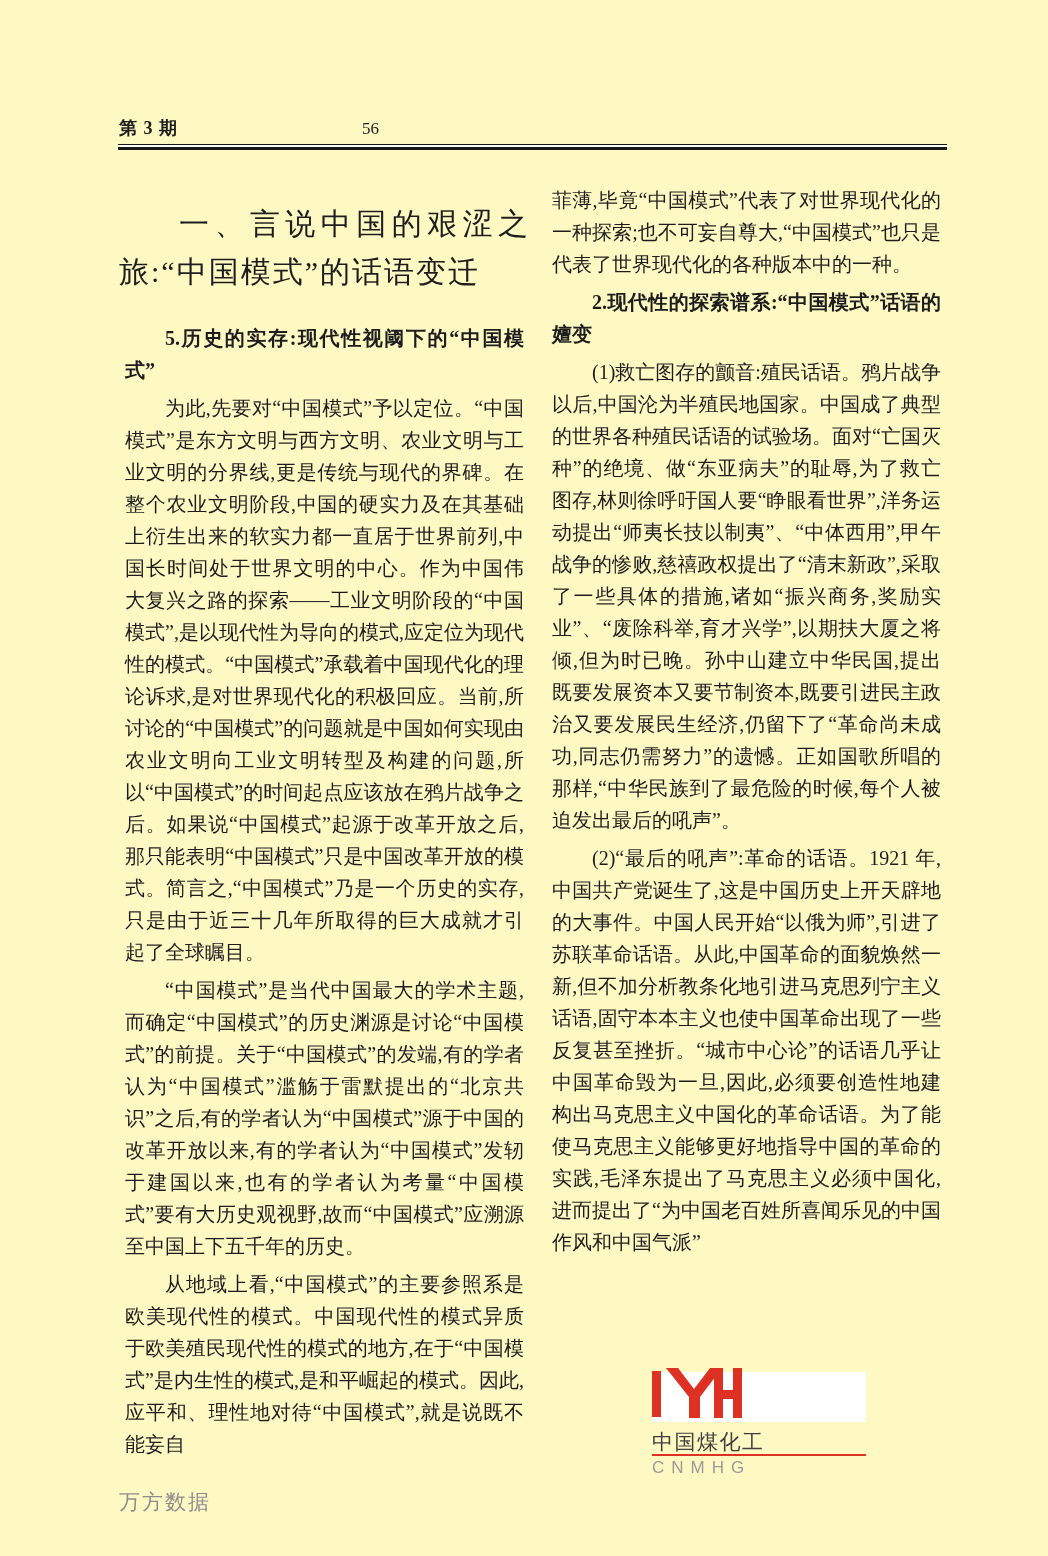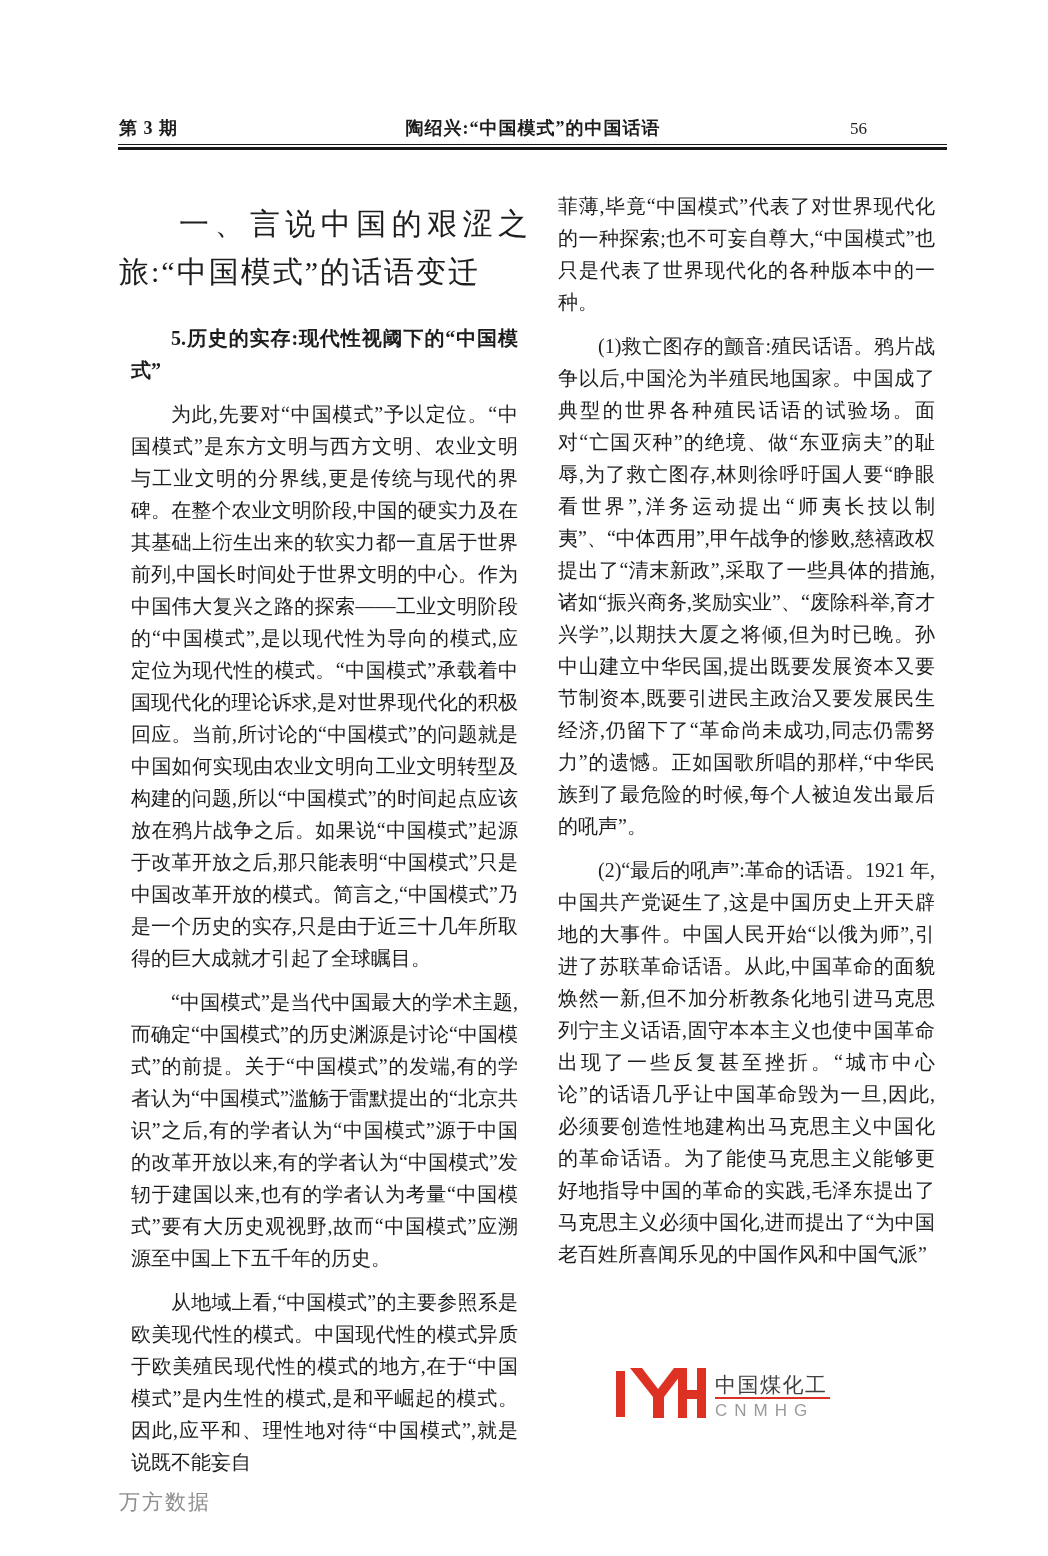--- a/index.html
+++ b/index.html
@@ -1,19 +1,19 @@
 <!DOCTYPE html>
 <html style="--wm-red: #dd3124; --wm-name: #3f3f3f; --wm-code: #9a9a9a;"><head>
 <meta charset="utf-8">
 <style>
   html,body{margin:0;padding:0;background:#e9e9e9;}
   .page{
     position:relative;
     width:1048px;height:1556px;
-    background:#ffffff;
+    background:#fef9c3;
     font-family:"Liberation Serif","DejaVu Serif",serif;
     color:#1d1d1d;
     margin:0 auto;
     overflow:hidden;
   }
   
   .header{
     position:absolute;left:119px;top:116px;width:828px;
     display:flex;align-items:baseline;
   }
@@ -29,32 +29,32 @@
     position:absolute;left:119px;top:178px;width:828px;height:1300px;
     display:flex;gap:16px;overflow:hidden;
   }
   .col{
     text-align:justify;
     font-size:20px;line-height:32px;
     word-break:break-all;
   }
   .col-left{width:411px;}
   .col-right{width:401px;}
-  p.blk{margin:12px;text-indent:2em;}
+  p.blk{margin:6px;text-indent:2em;}
   p.heading-major{
     font-size:30px;line-height:48px;letter-spacing:2px;
     font-weight:500;margin:22px 0 26px 0;
   }
   p.heading-sub{font-weight:bold;}
   p.para-cont{text-indent:0;}
   
   .watermark{
-    position:absolute;left:616px;top:1372px;width:214px;height:50px;
+    position:absolute;left:652px;top:1372px;width:214px;height:50px;
     background:#ffffff;
-    display:flex;align-items:stretch;gap:9px;
+    display:flex;align-items:stretch;gap:9px;flex-direction:column;
   }
   .wm-logo{margin-top:-6px;flex:0 0 auto;}
   .wm-logo svg{display:block;}
   .wm-right{display:flex;flex-direction:column;justify-content:flex-start;flex:1;padding-top:1px;
     font-family:"Liberation Sans","DejaVu Sans",sans-serif;}
   .wm-name{font-size:21px;line-height:23px;color:var(--wm-name,#3f3f3f);letter-spacing:1.5px;}
   .wm-line{height:2px;background:var(--wm-red,#dd3124);margin:1px 0 2px 0;}
   .wm-code{font-size:17px;line-height:19px;color:var(--wm-code,#9a9a9a);letter-spacing:7px;}
   
   .footer{
@@ -63,35 +63,35 @@
     font-size:21px;color:#8d8d8d;letter-spacing:2px;
   }
 </style>
 </head>
 <body>
 
 <div class="page">
 
   <div class="header">
     <span class="issue">第 3 期</span>
-    <span class="title">陶绍兴:“中国模式”的中国话语</span>
     <span class="pageno">56</span>
   </div>
   <div class="rule"></div>
 
   <div class="content">
     <div class="col col-left">
         <p class="blk heading-major">一、言说中国的艰涩之旅:“中国模式”的话语变迁</p>
         <p class="blk heading-sub">5.历史的实存:现代性视阈下的“中国模式”</p>
         <p class="blk para">为此,先要对“中国模式”予以定位。“中国模式”是东方文明与西方文明、农业文明与工业文明的分界线,更是传统与现代的界碑。在整个农业文明阶段,中国的硬实力及在其基础上衍生出来的软实力都一直居于世界前列,中国长时间处于世界文明的中心。作为中国伟大复兴之路的探索——工业文明阶段的“中国模式”,是以现代性为导向的模式,应定位为现代性的模式。“中国模式”承载着中国现代化的理论诉求,是对世界现代化的积极回应。当前,所讨论的“中国模式”的问题就是中国如何实现由农业文明向工业文明转型及构建的问题,所以“中国模式”的时间起点应该放在鸦片战争之后。如果说“中国模式”起源于改革开放之后,那只能表明“中国模式”只是中国改革开放的模式。简言之,“中国模式”乃是一个历史的实存,只是由于近三十几年所取得的巨大成就才引起了全球瞩目。</p>
         <p class="blk para">“中国模式”是当代中国最大的学术主题,而确定“中国模式”的历史渊源是讨论“中国模式”的前提。关于“中国模式”的发端,有的学者认为“中国模式”滥觞于雷默提出的“北京共识”之后,有的学者认为“中国模式”源于中国的改革开放以来,有的学者认为“中国模式”发轫于建国以来,也有的学者认为考量“中国模式”要有大历史观视野,故而“中国模式”应溯源至中国上下五千年的历史。</p>
         <p class="blk para">从地域上看,“中国模式”的主要参照系是欧美现代性的模式。中国现代性的模式异质于欧美殖民现代性的模式的地方,在于“中国模式”是内生性的模式,是和平崛起的模式。因此,应平和、理性地对待“中国模式”,就是说既不能妄自</p>
       </div>
     <div class="col col-right">
         <p class="blk para-cont">菲薄,毕竟“中国模式”代表了对世界现代化的一种探索;也不可妄自尊大,“中国模式”也只是代表了世界现代化的各种版本中的一种。</p>
+        <p class="blk heading-sub">2.现代性的探索谱系:“中国模式”话语的嬗变</p>
         <p class="blk para">(1)救亡图存的颤音:殖民话语。鸦片战争以后,中国沦为半殖民地国家。中国成了典型的世界各种殖民话语的试验场。面对“亡国灭种”的绝境、做“东亚病夫”的耻辱,为了救亡图存,林则徐呼吁国人要“睁眼看世界”,洋务运动提出“师夷长技以制夷”、“中体西用”,甲午战争的惨败,慈禧政权提出了“清末新政”,采取了一些具体的措施,诸如“振兴商务,奖励实业”、“废除科举,育才兴学”,以期扶大厦之将倾,但为时已晚。孙中山建立中华民国,提出既要发展资本又要节制资本,既要引进民主政治又要发展民生经济,仍留下了“革命尚未成功,同志仍需努力”的遗憾。正如国歌所唱的那样,“中华民族到了最危险的时候,每个人被迫发出最后的吼声”。</p>
         <p class="blk para">(2)“最后的吼声”:革命的话语。1921 年,中国共产党诞生了,这是中国历史上开天辟地的大事件。中国人民开始“以俄为师”,引进了苏联革命话语。从此,中国革命的面貌焕然一新,但不加分析教条化地引进马克思列宁主义话语,固守本本主义也使中国革命出现了一些反复甚至挫折。“城市中心论”的话语几乎让中国革命毁为一旦,因此,必须要创造性地建构出马克思主义中国化的革命话语。为了能使马克思主义能够更好地指导中国的革命的实践,毛泽东提出了马克思主义必须中国化,进而提出了“为中国老百姓所喜闻乐见的中国作风和中国气派”</p>
       </div>
   </div>
 
   <div class="watermark">
     <span class="wm-logo">
       <svg width="90" height="54" viewBox="0 0 90 54" aria-hidden="true">
         <g fill="var(--wm-red,#dd3124)">
           <rect x="0" y="5" width="9" height="46"></rect>

